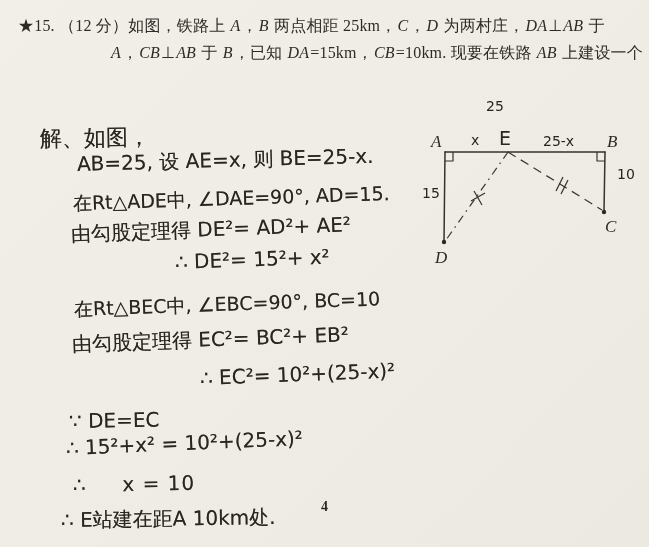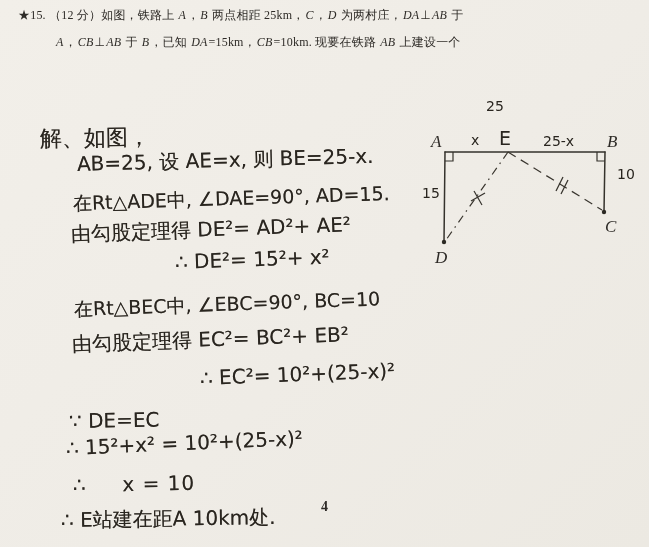--- a/index.html
+++ b/index.html
@@ -3,26 +3,26 @@
 <meta charset="utf-8">
 <style>
   html,body{margin:0;padding:0;background:#d8d5cf;}
   .page{
     position:relative;width:649px;height:547px;overflow:hidden;
     background:linear-gradient(135deg,#f2efe9 0%,#efece6 55%,#ece9e2 100%);
     font-family:"Liberation Serif", serif;
   }
   
   .problem{
-    position:absolute;left:18px;top:2px;width:625px;
-    font-size:12px;line-height:26.5px;letter-spacing:0.2px;
+    position:absolute;left:18px;top:13px;width:625px;
+    font-size:16px;line-height:26.5px;letter-spacing:0.2px;
     color:#2e2b27;
   }
   .pline{white-space:nowrap;}
-  .pline.indent{padding-left:37px;}
+  .pline.indent{padding-left:37px;text-align:right;}
   .problem i{font-family:"Liberation Serif",serif;font-style:italic;padding:0 1px;}
   
   .hw{
     position:absolute;white-space:nowrap;
     font-family:"DejaVu Sans", sans-serif;
     color:#29251f;text-shadow:0 0 .5px rgba(41,37,31,.55);
     transform-origin:left center;
   }
   .s1 {left:40px; top:124px;font-size:22px;transform:rotate(-.8deg);}
   .s2 {left:77px; top:151px;font-size:20px;transform:rotate(-1.6deg);}

